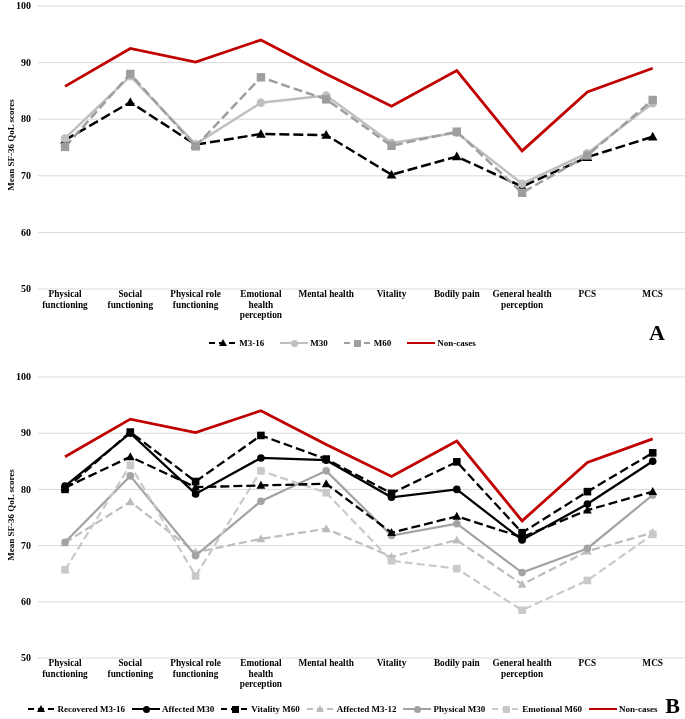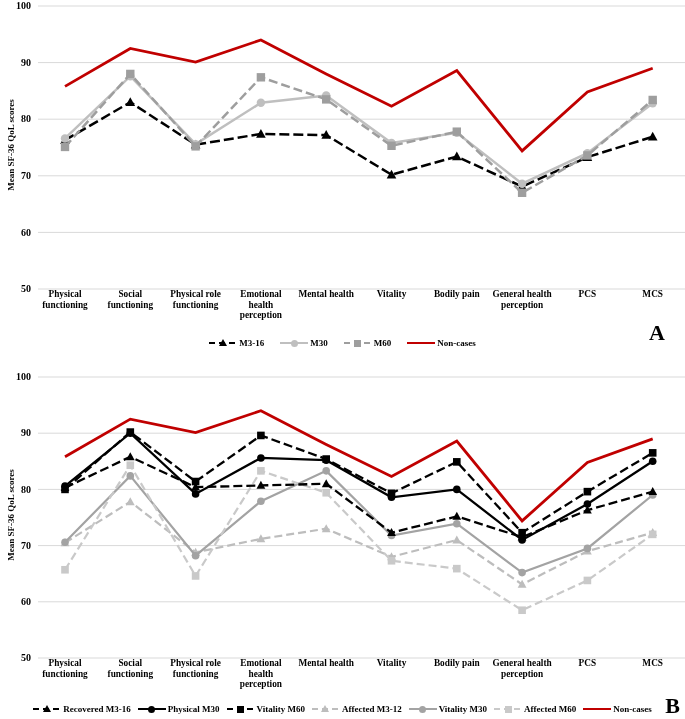--- a/index.html
+++ b/index.html
@@ -234,49 +234,49 @@
             <span class="ln" style="background: repeating-linear-gradient(90deg, rgb(0, 0, 0) 0px, rgb(0, 0, 0) 6px, transparent 6px, transparent 10px);"></span>
             <span class="mk triangle" style="border-bottom: 7px solid rgb(0, 0, 0);"></span>
           </span>
           <span>Recovered M3-16</span>
         </span>
         <span class="legend-item">
           <span class="sw">
             <span class="ln" style="background: rgb(0, 0, 0);"></span>
             <span class="mk circle" style="background: rgb(0, 0, 0);"></span>
           </span>
-          <span>Physical M30</span>
+          <span>Affected M30</span>
         </span>
         <span class="legend-item">
           <span class="sw">
             <span class="ln" style="background: repeating-linear-gradient(90deg, rgb(0, 0, 0) 0px, rgb(0, 0, 0) 6px, transparent 6px, transparent 10px);"></span>
             <span class="mk square" style="background: rgb(0, 0, 0);"></span>
           </span>
           <span>Vitality M60</span>
         </span>
         <span class="legend-item">
           <span class="sw">
             <span class="ln" style="background: repeating-linear-gradient(90deg, rgb(189, 189, 189) 0px, rgb(189, 189, 189) 6px, transparent 6px, transparent 10px);"></span>
             <span class="mk triangle" style="border-bottom: 7px solid rgb(189, 189, 189);"></span>
           </span>
           <span>Affected M3-12</span>
         </span>
         <span class="legend-item">
           <span class="sw">
             <span class="ln" style="background: rgb(163, 163, 163);"></span>
             <span class="mk circle" style="background: rgb(163, 163, 163);"></span>
           </span>
-          <span>Vitality M30</span>
+          <span>Physical M30</span>
         </span>
         <span class="legend-item">
           <span class="sw">
             <span class="ln" style="background: repeating-linear-gradient(90deg, rgb(201, 201, 201) 0px, rgb(201, 201, 201) 6px, transparent 6px, transparent 10px);"></span>
             <span class="mk square" style="background: rgb(201, 201, 201);"></span>
           </span>
-          <span>Affected M60</span>
+          <span>Emotional M60</span>
         </span>
         <span class="legend-item">
           <span class="sw">
             <span class="ln" style="background: rgb(192, 0, 0);"></span>
           </span>
           <span>Non-cases</span>
         </span>
       </div>
     <div class="panel-letter">B</div>
   </section>

